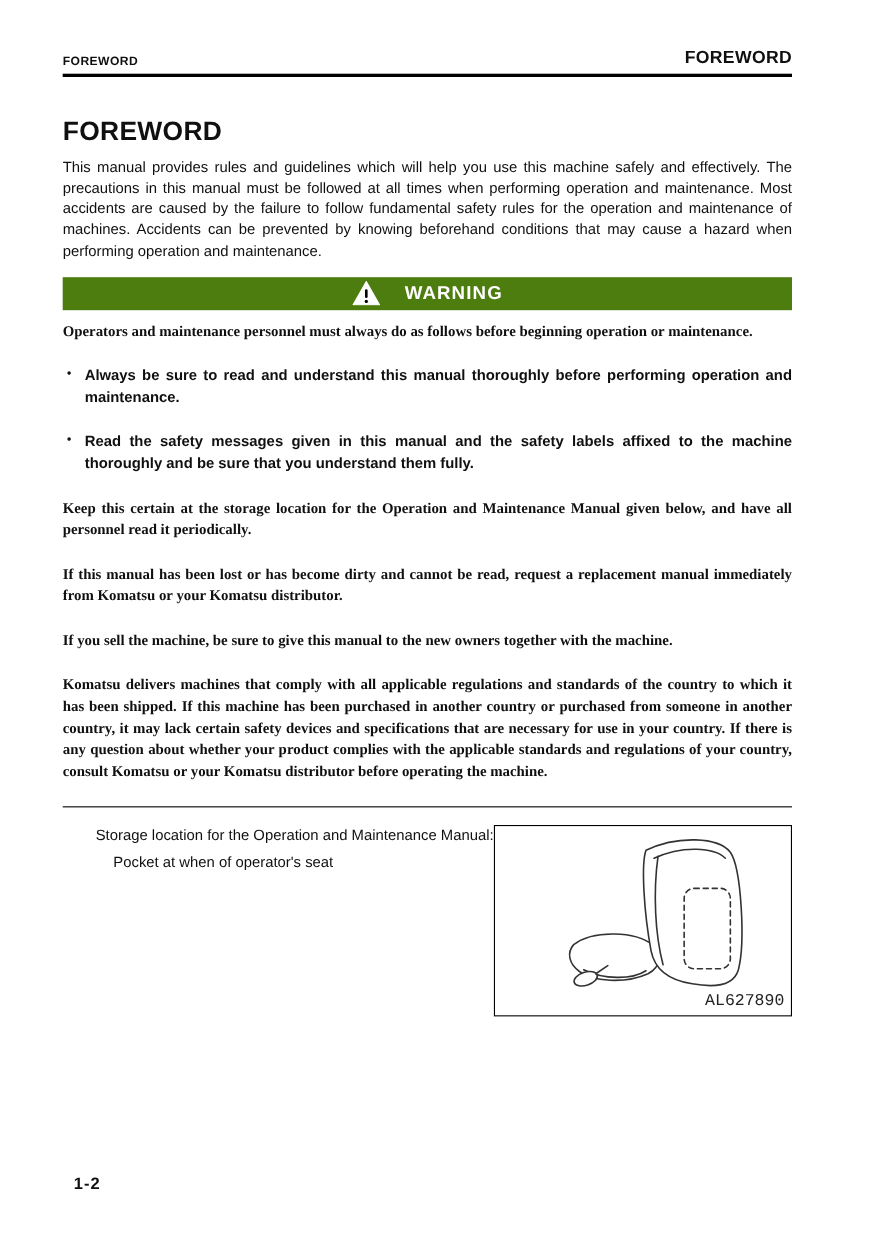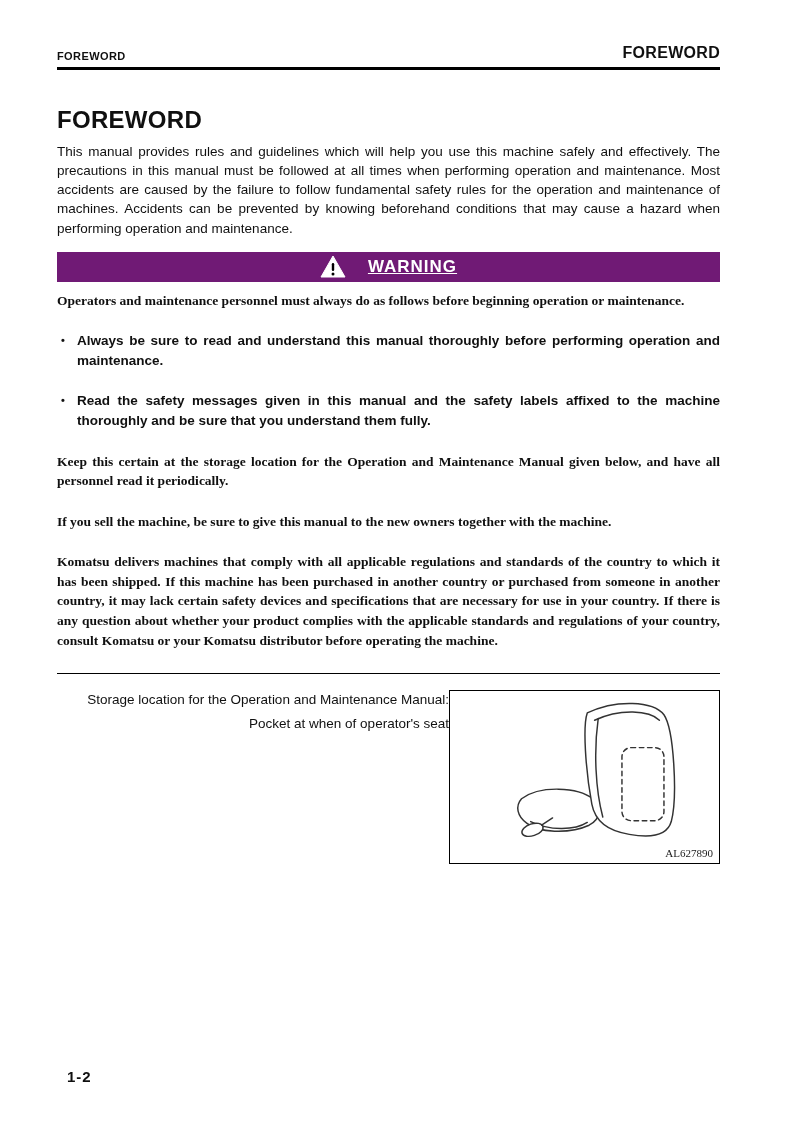--- a/index.html
+++ b/index.html
@@ -37,28 +37,27 @@
   }
   .body-text{
     font-size:13.5px;
     line-height:1.42;
     text-align:justify;
   }
   .intro{margin-top:8px;}
 
   .warning-banner{
     margin-top:14px;
-    background:#701a75;
+    background:#4d7c0f;
     color:#fff;
     height:30px;
     display:flex;
     align-items:center;
     justify-content:center;
     gap:22px;
-    text-decoration:underline;
   }
   .warning-label{
     font-size:17px;
     font-weight:bold;
     letter-spacing:1px;
   }
   .warning-icon{display:block;}
 
   .bold-p{
     font-weight:bold;
@@ -90,21 +89,20 @@
   .separator{
     margin-top:23px;
     border-top:1.5px solid #000;
     height:0;
   }
 
   .storage-row{
     margin-top:16px;
     display:flex;
     align-items:flex-start;
-    text-align:right;
   }
   .storage-text{
     flex:1;
     padding-left:30px;
     font-size:13.5px;
     line-height:1.5;
   }
   .storage-line2{padding-left:16px;margin-top:4px;}
 
   .figure-box{
@@ -112,22 +110,22 @@
     flex:0 0 269px;
     width:269px;
     height:172px;
     border:1px solid #000;
     background:#fff;
   }
   .figure-code{
     position:absolute;
     right:6px;
     bottom:4px;
-    font-family:Liberation Serif, serif;
-    font-size:11px;
+    font-family:Liberation Mono, monospace;
+    font-size:15px;
     color:#222;
   }
   .seat-svg{position:absolute;left:35px;top:4px;}
 
   .watermark{
     position:absolute;
     left:245px;
     top:140px;
     font-size:25px;
     color:#4a4a4a;
@@ -179,20 +177,21 @@
       <span class="bullet-marker">•</span>
       <span class="bullet-text">Always be sure to read and understand this manual thoroughly before performing operation and maintenance.</span>
     </div>
 
     <div class="bullet-row">
       <span class="bullet-marker">•</span>
       <span class="bullet-text">Read the safety messages given in this manual and the safety labels affixed to the machine thoroughly and be sure that you understand them fully.</span>
     </div>
 
     <div class="bold-p">Keep this certain at the storage location for the Operation and Maintenance Manual given below, and have all personnel read it periodically.</div>
+    <div class="bold-p">If this manual has been lost or has become dirty and cannot be read, request a replacement manual immediately from Komatsu or your Komatsu distributor.</div>
     <div class="bold-p">If you sell the machine, be sure to give this manual to the new owners together with the machine.</div>
     <div class="bold-p">Komatsu delivers machines that comply with all applicable regulations and standards of the country to which it has been shipped. If this machine has been purchased in another country or purchased from someone in another country, it may lack certain safety devices and specifications that are necessary for use in your country. If there is any question about whether your product complies with the applicable standards and regulations of your country, consult Komatsu or your Komatsu distributor before operating the machine.</div>
 
     <div class="separator"></div>
 
     <div class="storage-row">
       <div class="storage-text">
         <div>Storage location for the Operation and Maintenance Manual:</div>
         <div class="storage-line2">Pocket at when of operator's seat</div>
       </div>

